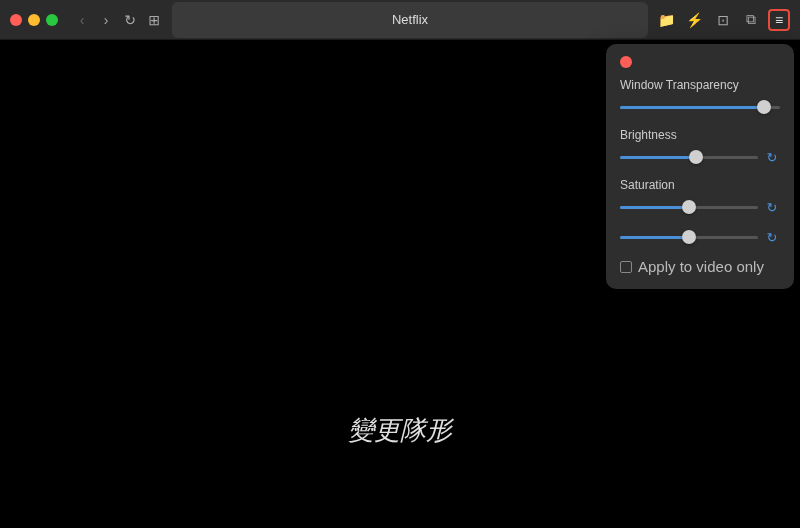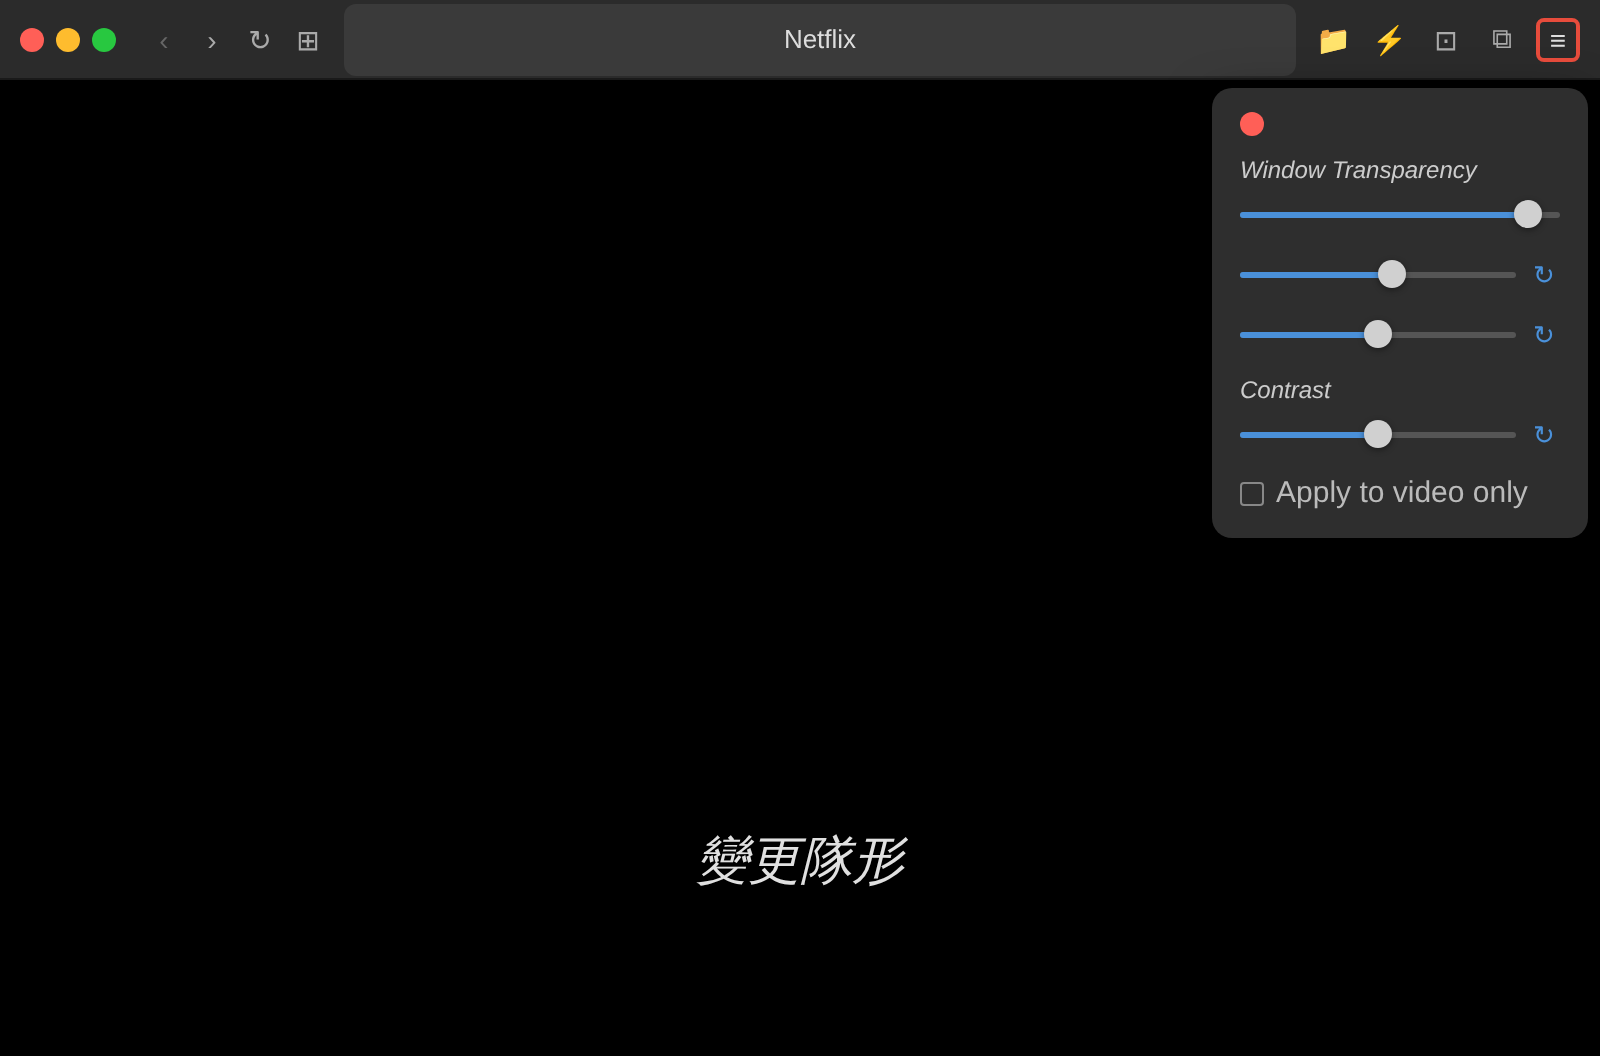--- a/index.html
+++ b/index.html
@@ -153,21 +153,20 @@
 
     .panel-section {
       margin-bottom: 12px;
     }
 
     .panel-label {
       color: #ccc;
       font-size: 12px;
       margin-bottom: 6px;
       font-weight: 500;
-      font-style: italic;
     }
 
     .slider-row {
       display: flex;
       align-items: center;
       gap: 6px;
     }
 
     .slider-container {
       flex: 1;
@@ -270,54 +269,55 @@
         <div class="slider-container">
           <div class="slider-track">
             <div class="slider-fill" style="width: 90%;"></div>
             <div class="slider-thumb" style="left: calc(90% - 7px);"></div>
           </div>
         </div>
       </div>
     </div>
 
     <div class="panel-section">
+      <div class="panel-label">Brightness</div>
       <div class="slider-row">
         <div class="slider-container">
           <div class="slider-track">
             <div class="slider-fill" style="width: 55%;"></div>
             <div class="slider-thumb" style="left: calc(55% - 7px);"></div>
+          </div>
+        </div>
+        <div class="reset-icon">↻</div>
+      </div>
+    </div>
+
+    <div class="panel-section">
+      <div class="panel-label">Saturation</div>
+      <div class="slider-row">
+        <div class="slider-container">
+          <div class="slider-track">
+            <div class="slider-fill" style="width: 50%;"></div>
+            <div class="slider-thumb" style="left: calc(50% - 7px);"></div>
           </div>
         </div>
         <div class="reset-icon">↻</div>
       </div>
     </div>
 
     <div class="panel-section">
       <div class="slider-row">
         <div class="slider-container">
           <div class="slider-track">
             <div class="slider-fill" style="width: 50%;"></div>
             <div class="slider-thumb" style="left: calc(50% - 7px);"></div>
           </div>
         </div>
         <div class="reset-icon">↻</div>
       </div>
     </div>
 
-    <div class="panel-section">
-      <div class="panel-label">Contrast</div>
-      <div class="slider-row">
-        <div class="slider-container">
-          <div class="slider-track">
-            <div class="slider-fill" style="width: 50%;"></div>
-            <div class="slider-thumb" style="left: calc(50% - 7px);"></div>
-          </div>
-        </div>
-        <div class="reset-icon">↻</div>
-      </div>
-    </div>
-
     <div class="apply-row">
       <div class="checkbox"></div>
       <span class="apply-label">Apply to video only</span>
     </div>
   </div>
 </div>
 
 </body></html>

